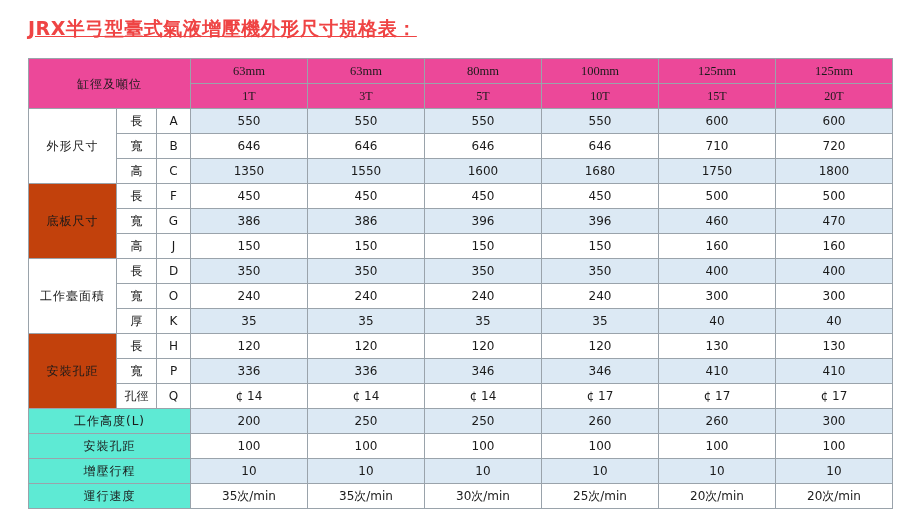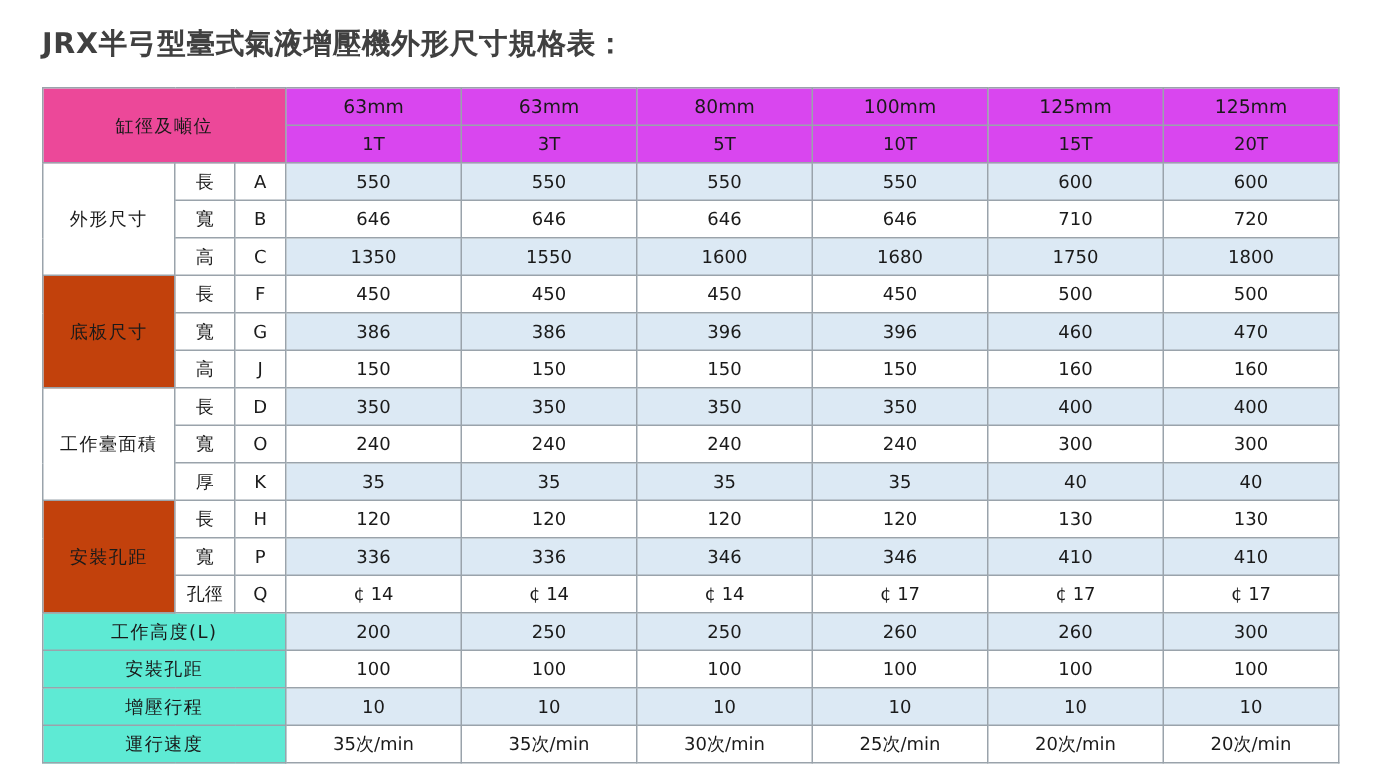--- a/index.html
+++ b/index.html
@@ -21,22 +21,23 @@
     box-sizing: border-box;
     padding: 0;
   }
   #title {
     position: absolute;
     left: 28px;
     top: 16px;
     font-size: 19px;
     font-weight: bold;
     letter-spacing: 0.5px;
-    color: #404040;
+    color: #ef4444;
     white-space: nowrap;
+    text-decoration: underline;
   }
   #table-wrap {
     position: absolute;
     left: 28px;
     top: 58px;
     width: 864px;
   }
   table.spec {
     border-collapse: collapse;
     width: 864px;
@@ -53,22 +54,23 @@
     line-height: 24px;
     color: #1a1a1a;
   }
   
   col.c-group { width: 88px; }
   col.c-sub   { width: 40px; }
   col.c-code  { width: 34px; }
   col.c-data  { width: 117px; }
 
   .hdr-grey {
-    background: #d946ef;
+    background: #ec4899;
     font-size: 12.5px;
+    font-family: Liberation Serif, serif;
   }
   .hdr-grey.size { font-size: 12.5px; }
   .row-blue td { background: #dce9f4; }
   .row-white td { background: #ffffff; }
 
   td.group-label {
     background: #c2410c;
     font-size: 12.5px;
     letter-spacing: 1px;
   }

